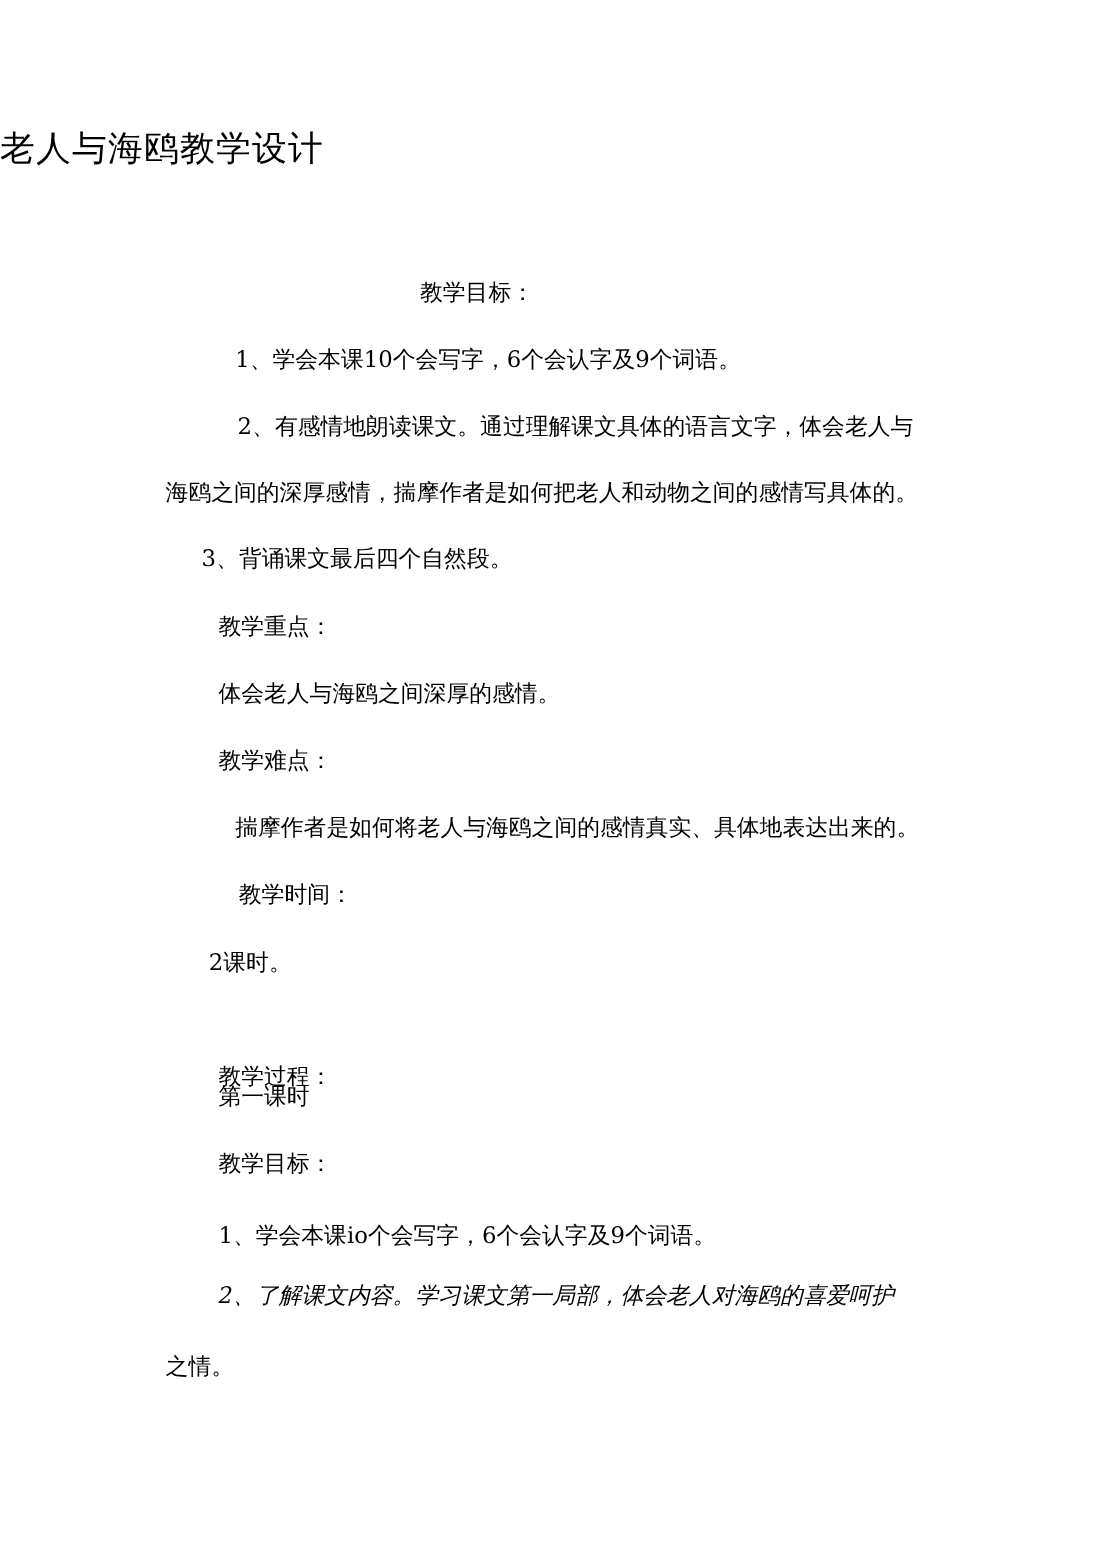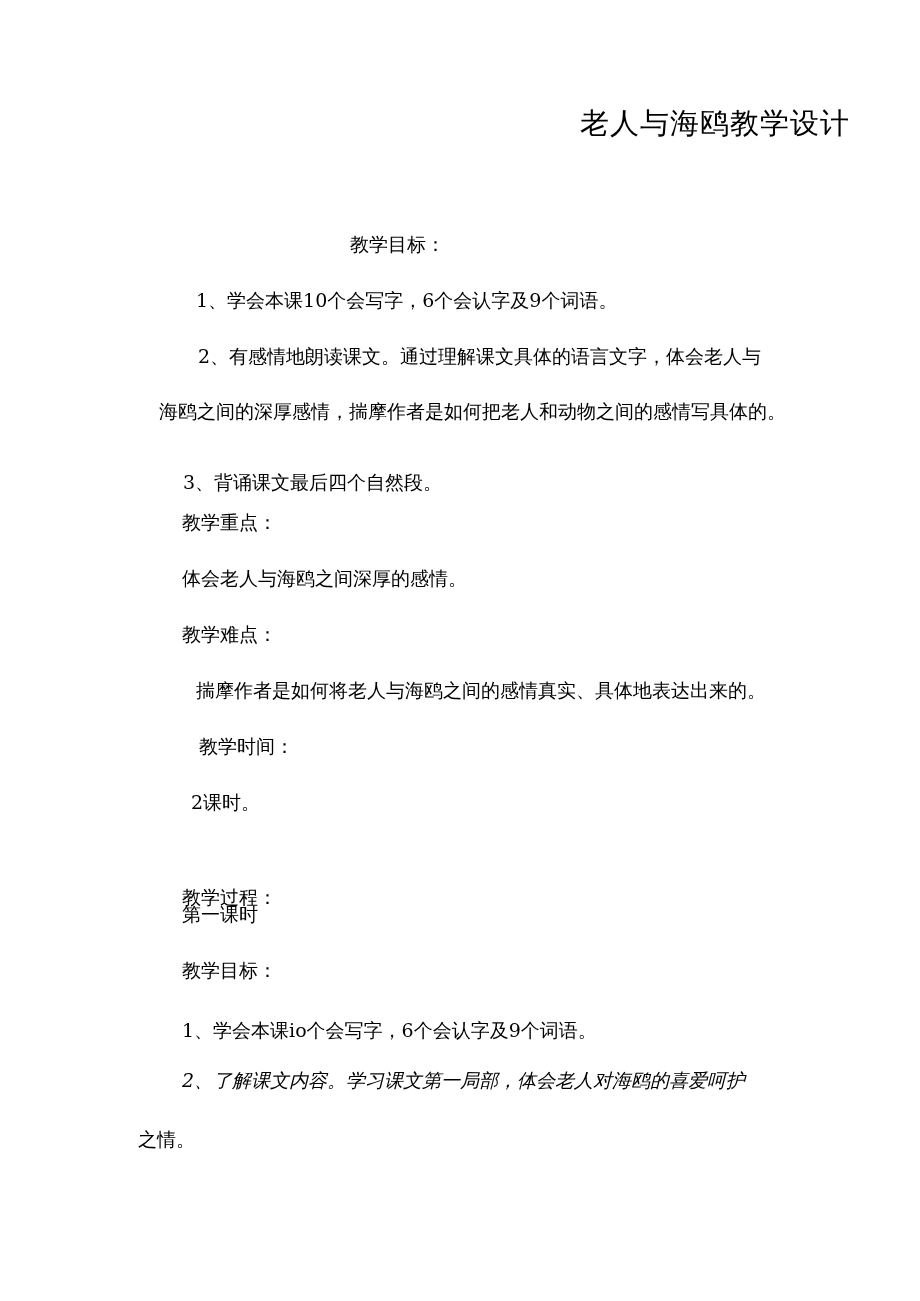--- a/index.html
+++ b/index.html
@@ -3,42 +3,42 @@
 <meta charset="utf-8">
 <style>
   html, body { margin: 0; padding: 0; background: #ffffff; }
   body {
     width: 920px; height: 1301px; position: relative; overflow: hidden;
     font-family: "DejaVu Serif", "Liberation Serif", serif;
     color: #000;
   }
   .title {
     position: absolute; top: 103px; left: 0; width: 850px;
-    text-align: right; font-size: 29px; line-height: 40px; letter-spacing: 1px;
+    text-align: left; font-size: 29px; line-height: 40px; letter-spacing: 1px;
   }
   .line {
     position: absolute; font-size: 19px; line-height: 28px; white-space: nowrap;
   }
 </style>
 </head>
 <body>
 
 <div class="title">老人与海鸥教学设计</div>
 
 <div id="body-lines">
     <div class="line" style="left: 350px; top: 230px;">教学目标：</div>
     <div class="line" style="left: 196px; top: 286px; text-align: right;">1、学会本课10个会写字，6个会认字及9个词语。</div>
     <div class="line" style="left: 182px; top: 342px; margin-left: 16px;">2、有感情地朗读课文。通过理解课文具体的语言文字，体会老人与</div>
-    <div class="line" style="left: 138px; top: 397px; margin-left: 21px;">海鸥之间的深厚感情，揣摩作者是如何把老人和动物之间的感情写具体的。</div>
-    <div class="line" style="left: 183px; top: 452px; margin-top: 16px;">3、背诵课文最后四个自然段。</div>
+    <div class="line" style="left: 138px; top: 397px;">海鸥之间的深厚感情，揣摩作者是如何把老人和动物之间的感情写具体的。</div>
+    <div class="line" style="left: 168px; top: 452px;">3、背诵课文最后四个自然段。</div>
     <div class="line" style="left: 182px; top: 508px;">教学重点：</div>
     <div class="line" style="left: 182px; top: 564px;">体会老人与海鸥之间深厚的感情。</div>
     <div class="line" style="left: 182px; top: 620px;">教学难点：</div>
     <div class="line" style="left: 196px; top: 676px;">揣摩作者是如何将老人与海鸥之间的感情真实、具体地表达出来的。</div>
     <div class="line" style="left: 199px; top: 732px;">教学时间：</div>
-    <div class="line" style="left: 191px; top: 788px; text-align: right;">2课时。</div>
+    <div class="line" style="left: 174px; top: 788px; text-align: right;">2课时。</div>
     <div class="line" style="left: 182px; top: 844px; margin-top: 39px;">教学过程：</div>
     <div class="line" style="left: 182px; top: 900px;">第一课时</div>
     <div class="line" style="left: 182px; top: 956px;">教学目标：</div>
     <div class="line" style="left: 182px; top: 1016px;">1、学会本课io个会写字，6个会认字及9个词语。</div>
     <div class="line" style="left: 182px; top: 1066px; font-style: italic;">2、了解课文内容。学习课文第一局部，体会老人对海鸥的喜爱呵护</div>
     <div class="line" style="left: 138px; top: 1125px;">之情。</div>
   </div>
 
 </body></html>

